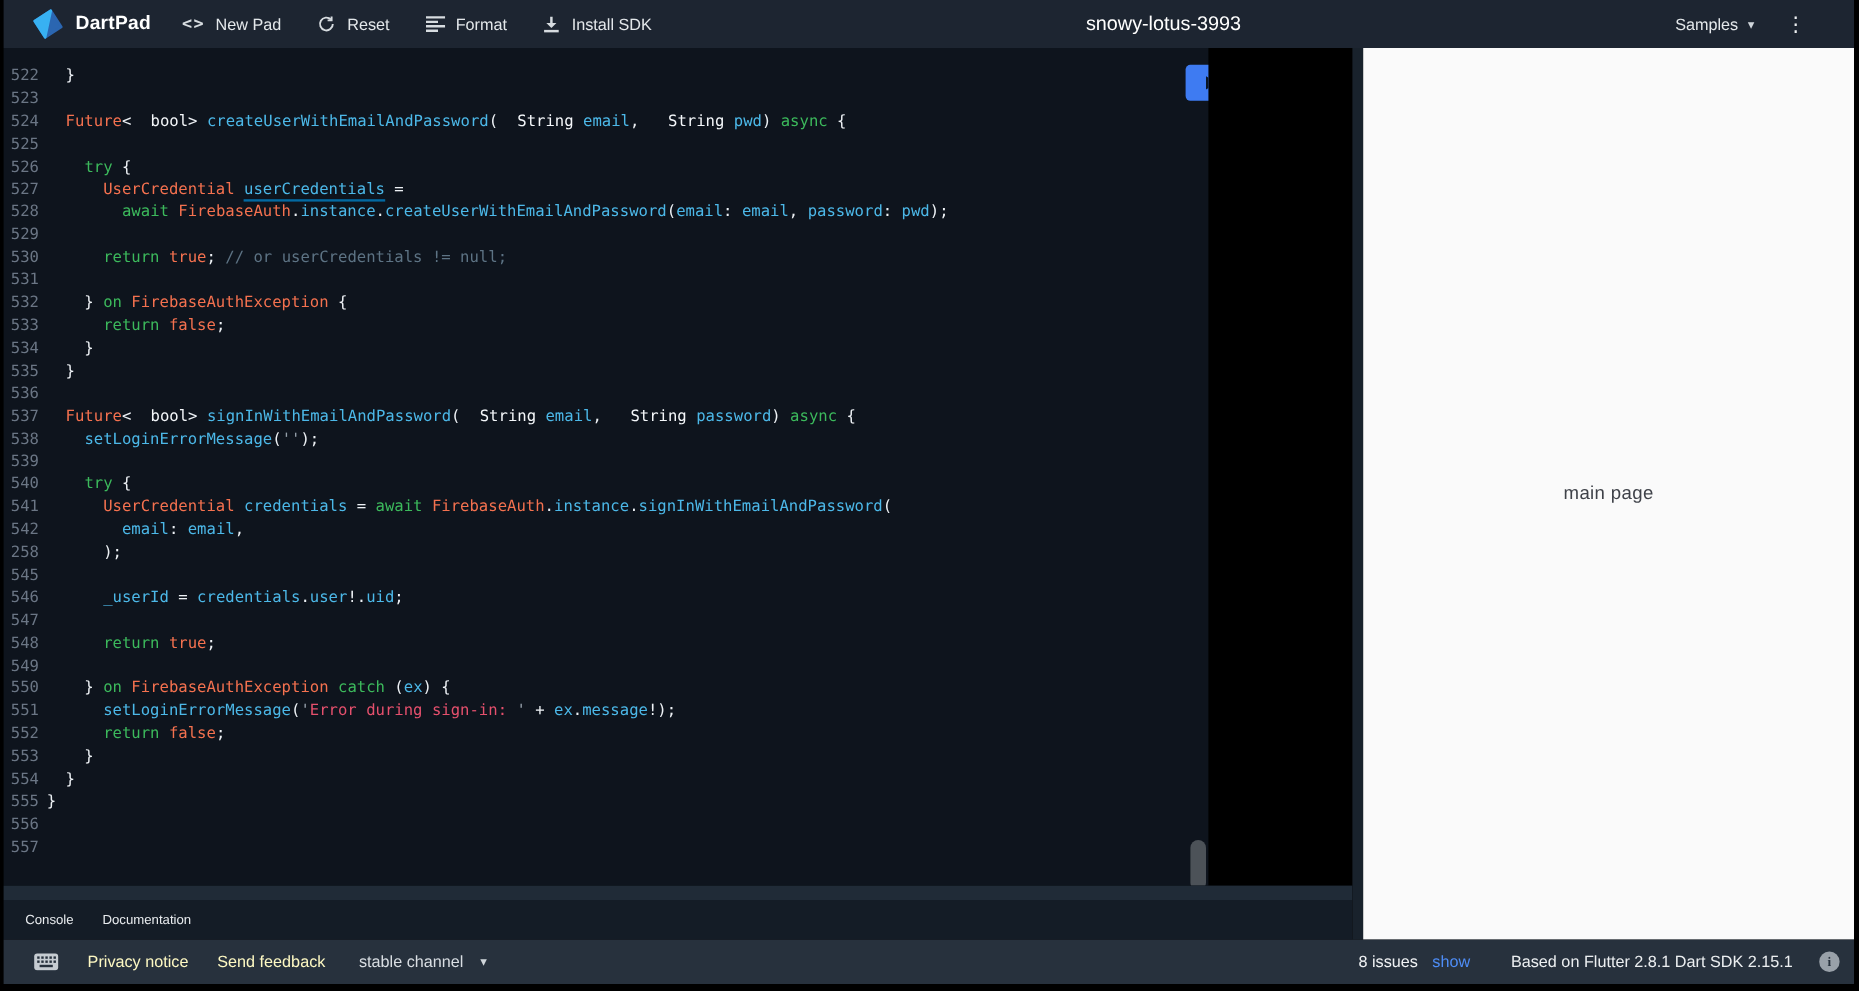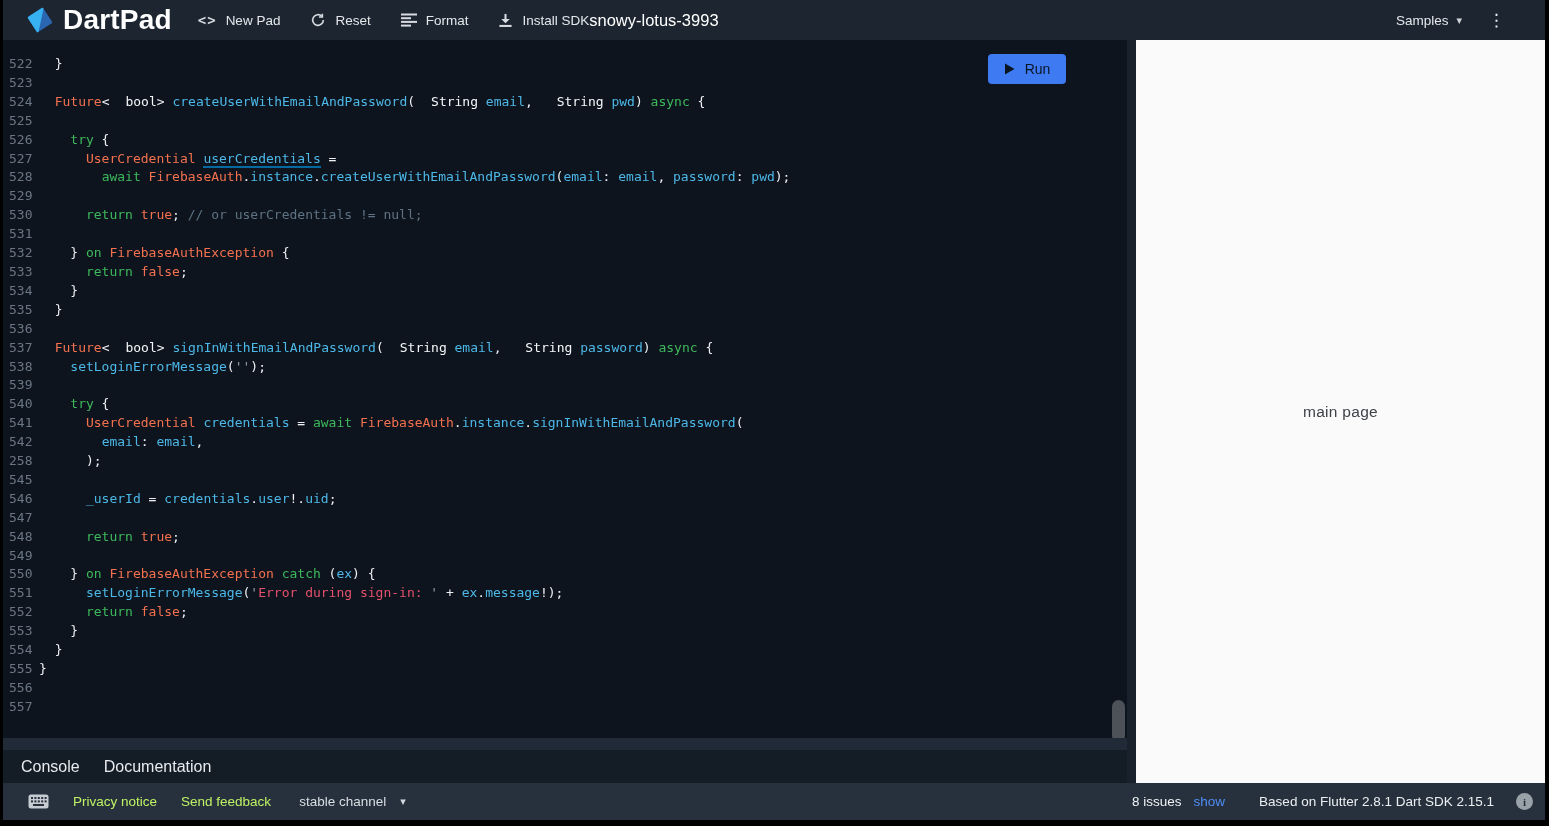--- a/index.html
+++ b/index.html
@@ -5,34 +5,34 @@
   * { margin:0; padding:0; box-sizing:border-box; }
   html,body { background:#000; }
   body { font-family:"Liberation Sans", sans-serif; }
   .frame { position:relative; width:1549px; height:826px; background:#000; overflow:hidden; }
 
   
   .header { position:absolute; left:3px; right:4px; top:0; height:40px;
             background:var(--header-bg,#1d2531); display:flex; align-items:center; color:#e8ebee; }
   .brand { display:flex; align-items:center; gap:10px; margin-left:24px; }
   .brand .logo { width:26px; height:26px; display:block; }
-  .brand .app-name { font-size:28px; font-weight:bold; color:#fff; letter-spacing:.2px; }
+  .brand .app-name { font-size:16px; font-weight:bold; color:#fff; letter-spacing:.2px; }
   .nav { display:flex; align-items:center; gap:30px; margin-left:26px; }
   .nav-item { display:flex; align-items:center; gap:9px; font-size:13.5px; color:#e4e8eb; cursor:pointer; }
   .nav-item svg { display:block; }
   .code-glyph { font-family:"DejaVu Sans Mono", monospace; font-size:14px; font-weight:bold; color:#d7dce0; letter-spacing:1px; }
-  .pad-title-wrap { flex:1; }
+  .pad-title-wrap { flex:1; text-align:center; }
   .pad-title { font-size:16.5px; color:#fff; }
   .header-right { display:flex; align-items:center; gap:22px; margin-right:36px; }
   .samples { display:flex; align-items:center; gap:8px; font-size:13.5px; color:#e4e8eb; cursor:pointer; }
   .chev { font-size:11px; color:#cfd5da; }
   .kebab { font-size:17px; color:#eef1f3; cursor:pointer; line-height:1; padding:2px 4px; }
 
   
-  .editor { position:absolute; left:3px; top:40px; width:1124px; height:698px;
+  .editor { position:absolute; left:3px; top:40px; width:1004px; height:698px;
             background:var(--editor-bg,#0e141d); overflow:hidden; }
   .code-wrap { padding-top:15px; font-family:"DejaVu Sans Mono", monospace; font-size:13px; line-height:18.92px; }
   .code-line { white-space:pre; height:18.92px; }
   .gutter { display:inline-block; width:36px; padding-left:6px; color:var(--gutter,#6b7685); }
   .tk-p { color:var(--code-plain,#edf1f5); }
   .tk-k { color:var(--code-keyword,#3cb95c); }
   .tk-t { color:var(--code-type,#f4714f); }
   .tk-v { color:var(--code-ident,#4cb8e8); }
   .tk-b { color:#f4f7fa; font-weight:normal;margin-left:16px; }
   .tk-c { color:var(--code-comment,#5d7384); }
@@ -44,33 +44,33 @@
              background:var(--accent,#3e7bf2); border:none; border-radius:4px;
              display:flex; align-items:center; justify-content:center; gap:10px;
              font-family:"Liberation Sans", sans-serif; font-size:14px; color:#0a1523; cursor:pointer; }
   .scroll-thumb { position:absolute; right:2px; top:660px; width:13px; height:42px;
                   background:#4c5258; border-radius:7px; }
 
   
   .splitter { position:absolute; left:3px; top:738px; width:1124px; height:12px; background:#202b37; cursor:row-resize; }
   .console-bar { position:absolute; left:3px; top:750px; width:1124px; height:33px;
                  background:#141c26; display:flex; align-items:center; padding-left:18px; gap:24px; }
-  .console-tab { font-size:16px; color:#e8ebee; cursor:pointer; }
+  .console-tab { font-size:11px; color:#e8ebee; cursor:pointer; }
 
   
   .v-divider { position:absolute; left:1127px; top:40px; width:9px; height:743px; background:#19222c; cursor:col-resize; }
   .right-panel { position:absolute; left:1136px; top:40px; width:409px; height:743px; background:#fafafa;
                  display:flex; align-items:center; justify-content:center; }
   .app-output { font-size:15.5px; color:#3f4249; letter-spacing:.3px; }
 
   
   .footer { position:absolute; left:3px; right:4px; top:783px; height:37px; background:#27313d;
             display:flex; align-items:center; color:#d9dee3; font-size:13.5px; }
   .footer-left { display:flex; align-items:center; gap:24px; margin-left:25px; }
-  .footer-link { cursor:pointer; color:#bef264; }
+  .footer-link { cursor:pointer; color:#fef9c3; }
   .channel { display:flex; align-items:center; gap:14px; margin-left:4px; cursor:pointer; }
   .footer-right { display:flex; align-items:center; margin-left:auto; margin-right:12px; gap:22px; }
   .issues-group { display:flex; align-items:center; gap:12px; }
   .issues { color:#f0f2f4; }
   .show-link { color:var(--link,#4e8df6); cursor:pointer; }
   .version { color:#eceff1; margin-left:12px; }
   .info-icon { width:17px; height:17px; border-radius:50%; background:#99a1a9; color:#27313d;
                display:flex; align-items:center; justify-content:center;
                font-size:11px; font-weight:bold; font-family:"Liberation Serif", serif; cursor:pointer; }
   .kbd-icon svg { display:block; }

